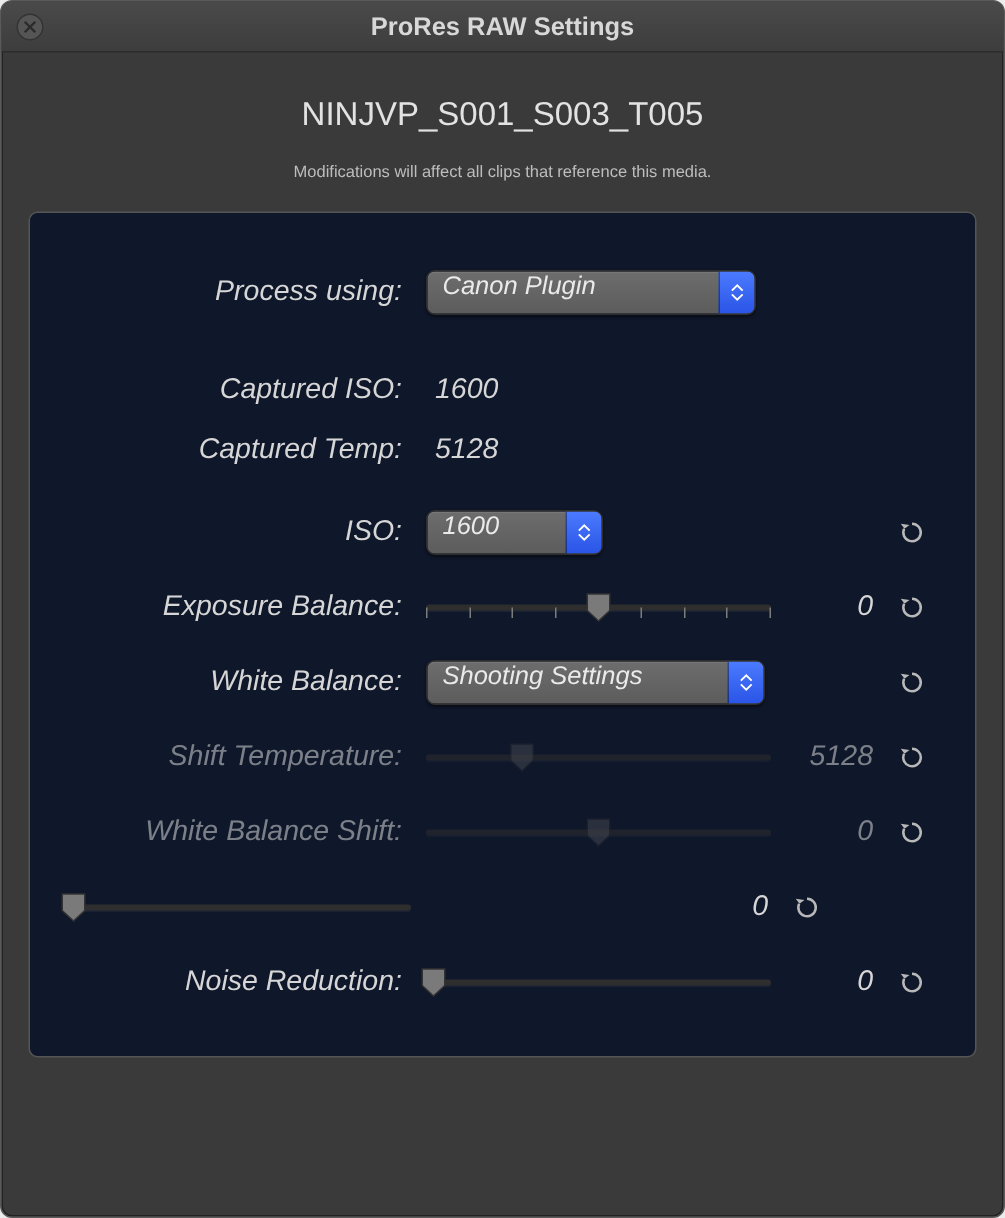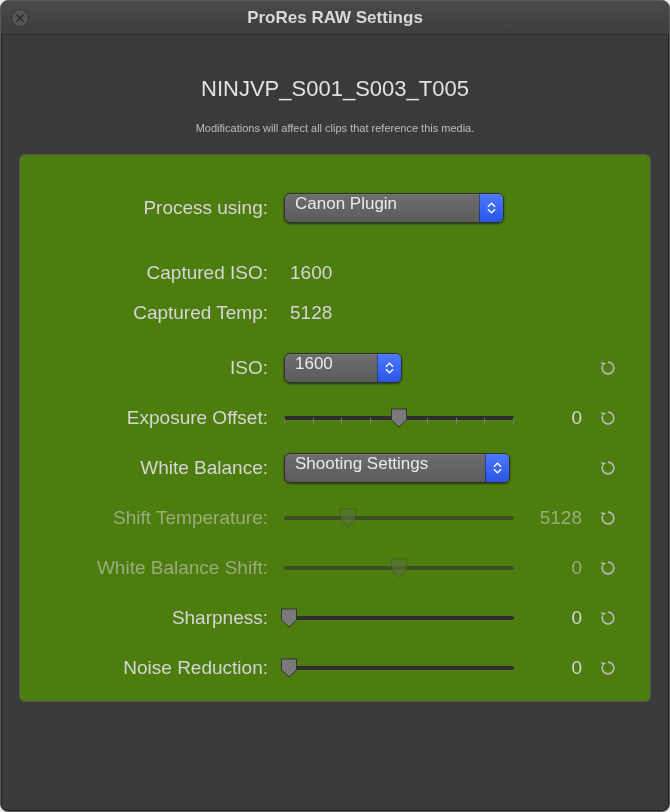--- a/index.html
+++ b/index.html
@@ -35,35 +35,36 @@
     background: #555; border: 1px solid #333;
     display: flex; align-items: center; justify-content: center;
     cursor: pointer;
   }
   .close-btn svg { width: 10px; height: 10px; }
   .title-text { margin: 12px auto; }
   .clip-name {
     text-align: center;
     font-size: 22px;
     color: #e2e2e2;
-    margin-top: 41px;
+    margin-top: 28px;
     font-weight: 500;
   }
   .note {
     text-align: center;
     font-size: 11px;
     color: #bdbdbd;
     margin-top: 20px;
   }
   .panel {
     margin: 20px 18px 18px 18px;
-    background: #4d7c0f;
+    background: #0f172a;
     border: 1px solid #555;
     border-radius: 6px;
-    padding: 28px 24px 8px 24px;
+    padding: 28px 24px 24px 24px;
+    font-style: italic;
   }
   .row {
     display: grid;
     grid-template-columns: 230px 230px 60px 40px;
     align-items: center;
     column-gap: 10px;
     min-height: 50px;
   }
   .row .label {
     text-align: right;
@@ -230,21 +231,21 @@
       <div></div>
       <div class="reset">
         <svg viewBox="0 0 24 24">
             <path d="M12 5a7 7 0 1 1-6.3 4" fill="none" stroke="currentColor" stroke-width="2"></path>
             <path d="M3 5 L6 9 L10 6" fill="currentColor"></path>
           </svg>
       </div>
     </div>
 
     <div class="row">
-      <div class="label">Exposure Offset:</div>
+      <div class="label">Exposure Balance:</div>
       <div class="slider-wrap">
         <div class="slider-track">
           <div class="ticks">
               <span></span>
               <span></span>
               <span></span>
               <span></span>
               <span></span>
               <span></span>
               <span></span>
@@ -325,21 +326,20 @@
       <div class="value">0</div>
       <div class="reset">
         <svg viewBox="0 0 24 24">
             <path d="M12 5a7 7 0 1 1-6.3 4" fill="none" stroke="currentColor" stroke-width="2"></path>
             <path d="M3 5 L6 9 L10 6" fill="currentColor"></path>
           </svg>
       </div>
     </div>
 
     <div class="row">
-      <div class="label">Sharpness:</div>
       <div class="slider-wrap">
         <div class="slider-track">
           <div class="slider-thumb" style="left:2%">
             <svg viewBox="0 0 17 20">
                 <path d="M1 1 H16 V12 L8.5 19 L1 12 Z" fill="#7a7a7a" stroke="#333"></path>
               </svg>
           </div>
         </div>
       </div>
       <div class="value">0</div>

